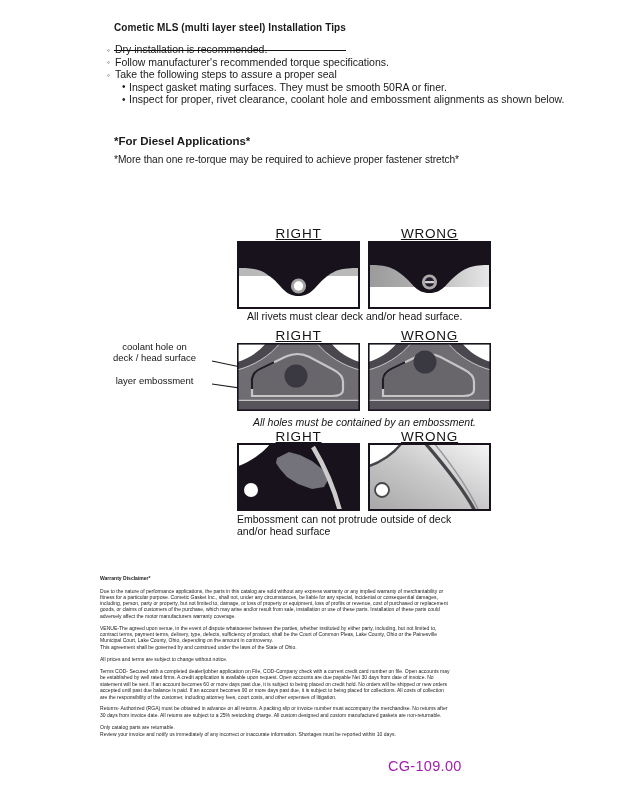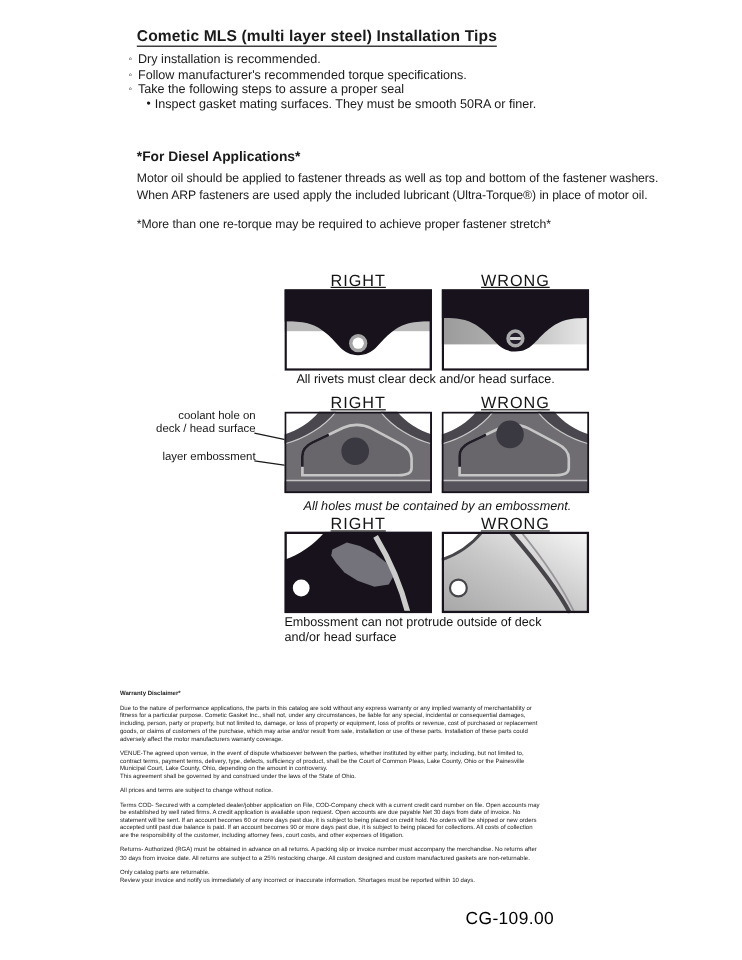--- a/index.html
+++ b/index.html
@@ -1,65 +1,64 @@
 <!DOCTYPE html>
 <html><head>
 <meta charset="utf-8">
 <style>
   html,body{margin:0;padding:0;background:#ffffff;}
   #page{
     position:relative;width:618px;height:800px;background:#ffffff;overflow:hidden;
     font-family:"Liberation Sans", sans-serif;color:#1a1a1a;
   }
   .title{
-    position:absolute;left:114px;top:22px;font-size:13px;font-weight:bold;
-    display:inline-block;border-bottom:1.6px solid #111;padding-bottom:1px;letter-spacing:0.1px;
+    position:absolute;left:114px;top:22px;font-size:10px;font-weight:bold;
+    display:inline-block;border-bottom:1.6px solid #111;padding-bottom:17px;letter-spacing:0.1px;
   }
   .bullets{position:absolute;left:107px;top:43px;font-size:10.5px;}
   .b{white-space:nowrap;line-height:12px;}
   .b .g{display:inline-block;width:8px;font-size:8.5px;vertical-align:0.5px;}
   .b.sub{margin-left:15px;}
   .b.sub .g{font-size:10px;width:7px;}
   .diesel{position:absolute;left:114px;top:119px;width:490px;}
-  .diesel .h{font-size:11.5px;font-weight:bold;margin:6px 0 6px 0;}
+  .diesel .h{font-size:11.5px;font-weight:bold;margin:16px 0 6px 0;}
   .diesel p{margin:0 0 9px 0;font-size:10.2px;line-height:14.3px;letter-spacing:-0.05px;}
   .pre{white-space:pre-line;}
   .dlabel{position:absolute;width:123px;text-align:center;font-size:13.5px;letter-spacing:0.8px;color:#141414;text-decoration:underline;}
   .panel{position:absolute;width:123px;height:68px;}
   .panel svg{display:block;width:123px;height:68px;}
   .caption{position:absolute;font-size:10.5px;color:#141414;line-height:11.5px;}
   .caption.center{width:255px;text-align:center;font-style:italic;}
-  .callout{position:absolute;left:96px;width:117px;text-align:right;font-size:9.5px;line-height:10.5px;color:#141414;}
+  .callout{position:absolute;left:96px;width:117px;text-align:center;font-size:9.5px;line-height:10.5px;color:#141414;}
   #pointer-lines{position:absolute;left:208px;top:355px;width:95px;height:42px;}
   .disclaimer{
     position:absolute;left:100px;top:576px;width:500px;
     font-size:6px;line-height:7.5px;transform:scale(0.84);transform-origin:left top;color:#222;
   }
   .disclaimer .dh{font-weight:bold;margin:0 0 7px 0;}
   .disclaimer p{margin:0 0 7px 0;}
-  .docnum{position:absolute;left:388px;top:758px;font-size:14.5px;letter-spacing:0.3px;color:#000000;text-align:center;}
+  .docnum{position:absolute;left:388px;top:758px;font-size:14.5px;letter-spacing:0.3px;color:#a21caf;text-align:center;}
 </style>
 </head>
 <body>
 
 <div id="page">
 
   <div class="title">Cometic MLS (multi layer steel) Installation Tips</div>
 
   <div class="bullets">
     <div class="b"><span class="g">◦</span><span>Dry installation is recommended.</span></div>
     <div class="b"><span class="g">◦</span><span>Follow manufacturer's recommended torque specifications.</span></div>
     <div class="b"><span class="g">◦</span><span>Take the following steps to assure a proper seal</span></div>
     <div class="b sub"><span class="g">•</span><span>Inspect gasket mating surfaces.  They must be smooth 50RA or finer.</span></div>
+    <div class="b sub"><span class="g">•</span><span>Inspect for proper, rivet clearance, coolant hole and embossment alignments as shown below.</span></div>
   </div>
 
   <div class="diesel">
     <div class="h">*For Diesel Applications*</div>
-    <p class="pre">Motor oil should be applied to fastener threads as well as top and bottom of the fastener washers.
-When ARP fasteners are used apply the included lubricant (Ultra-Torque®) in place of motor oil.</p>
     <p class="pre">*More than one re-torque may be required to achieve proper fastener stretch*</p>
   </div>
 
   <div class="dlabel" style="left:237px;top:226px">RIGHT</div>
   <div class="dlabel" style="left:368px;top:226px">WRONG</div>
 
   <div class="panel" style="left:237px;top:241px">
     <svg viewBox="0 0 123 68">
       <rect width="123" height="68" fill="#ffffff"></rect>
       <rect y="27" width="123" height="8" fill="#b9b9b9"></rect>

